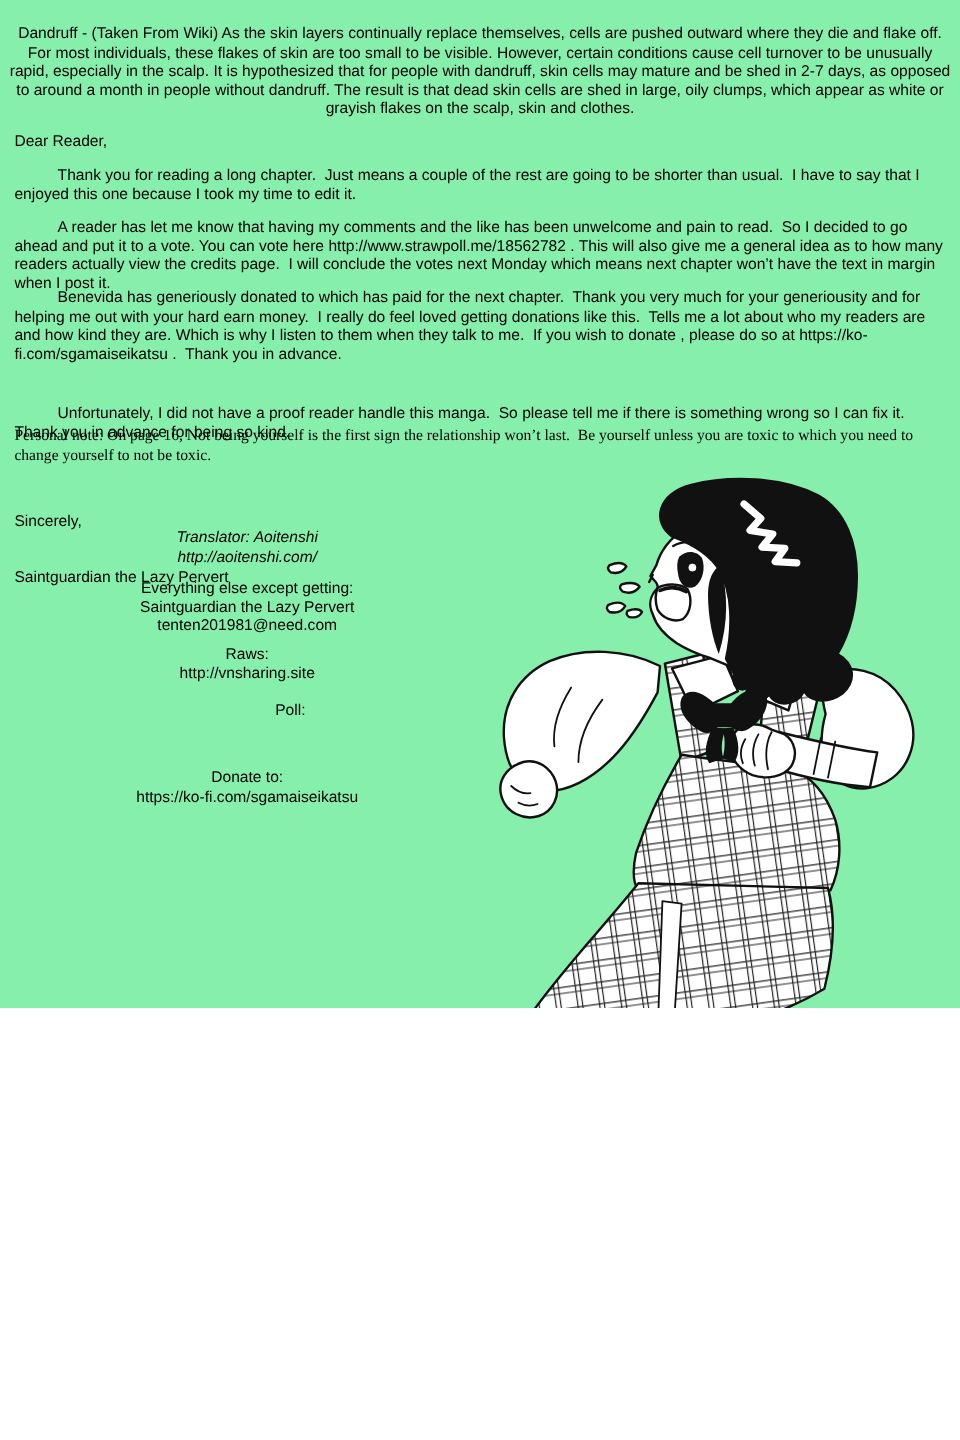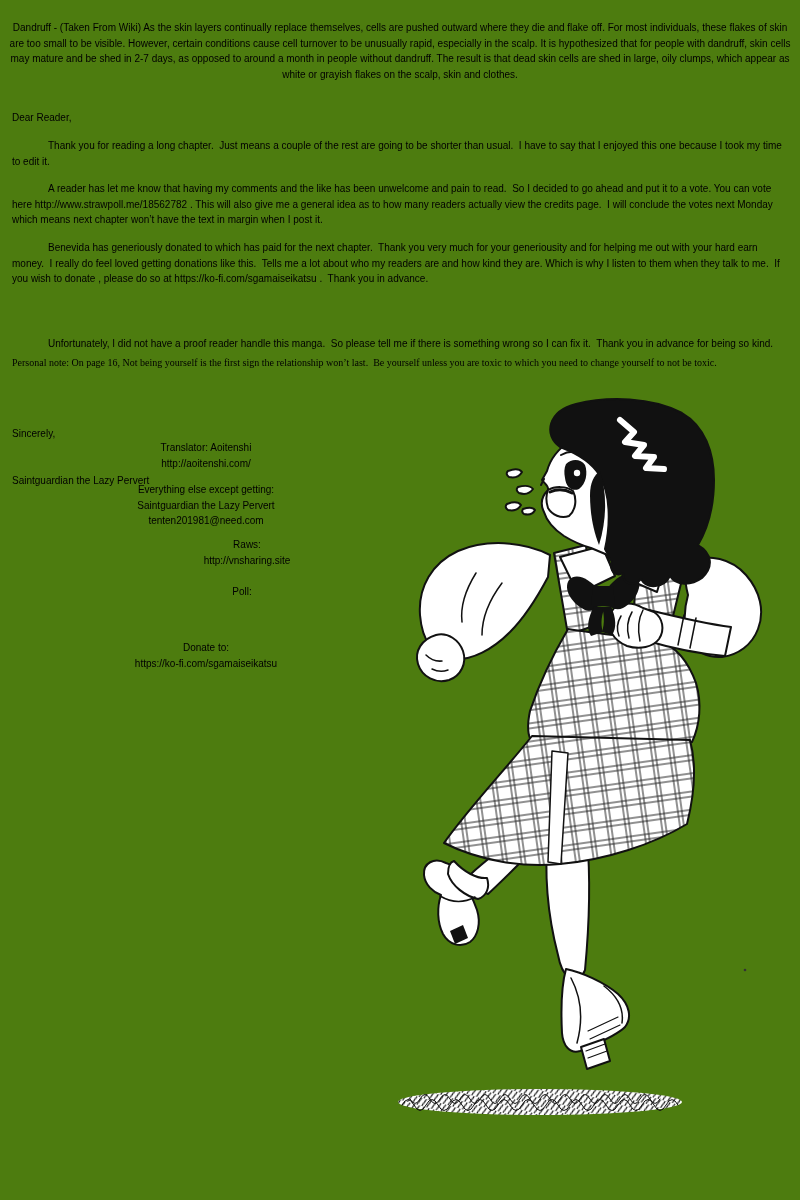--- a/index.html
+++ b/index.html
@@ -1,19 +1,19 @@
 <!DOCTYPE html>
 <html><head>
 <meta charset="utf-8">
 <style>
   html,body { margin:0; padding:0; background:#fff; }
   .page {
-    position:relative; width:800px; height:1200px; background:#4d7c0f;
+    position:relative; width:800px; height:840px; background:#86efac;
     font-family:"Liberation Sans","DejaVu Sans",sans-serif;
-    font-size:10px; line-height:15.6px; color:#000; overflow:hidden;
+    font-size:13px; line-height:15.6px; color:#000; overflow:hidden;
   }
   .abs { position:absolute; margin:0; white-space:pre-wrap; }
   .center { text-align:center; }
   .indent { text-indent:36px; }
   .credit { position:absolute; left:0; width:412px; text-align:center; margin:0; }
   .credit p { margin:0; white-space:pre-wrap; }
   svg { display:block; }
 </style>
 </head>
 <body>
@@ -32,32 +32,32 @@
 
   <p class="abs indent" style="top:311px; left:12px; width:778px;margin-top:25px;">Unfortunately, I did not have a proof reader handle this manga.  So please tell me if there is something wrong so I can fix it.  Thank you in advance for being so kind.</p>
 
   <p class="abs" style="top:355px; left:12px; width:778px;font-family:Liberation Serif, serif;">Personal note: On page 16, Not being yourself is the first sign the relationship won’t last.  Be yourself unless you are toxic to which you need to change yourself to not be toxic.</p>
 
   <div class="abs" style="top:395px; left:12px;">
     <p style="margin:0">Sincerely,</p>
     <p style="margin:0">Saintguardian the Lazy Pervert</p>
   </div>
 
-  <div class="credit" style="top:440px;">
+  <div class="credit" style="top:440px;font-style:italic;">
     <p>Translator: Aoitenshi</p>
     <p>http://aoitenshi.com/</p>
   </div>
 
   <div class="credit" style="top:482px;">
     <p>Everything else except getting:</p>
     <p>Saintguardian the Lazy Pervert</p>
     <p>tenten201981@need.com</p>
   </div>
 
-  <div class="credit" style="top:537px;padding-left:41px;">
+  <div class="credit" style="top:537px;">
     <p>Raws:</p>
     <p>http://vnsharing.site</p>
   </div>
 
   <div class="credit" style="top:584px;padding-left:36px;">
     <p>Poll:</p>
   </div>
 
   <div class="credit" style="top:640px;">
     <p>Donate to:</p>

